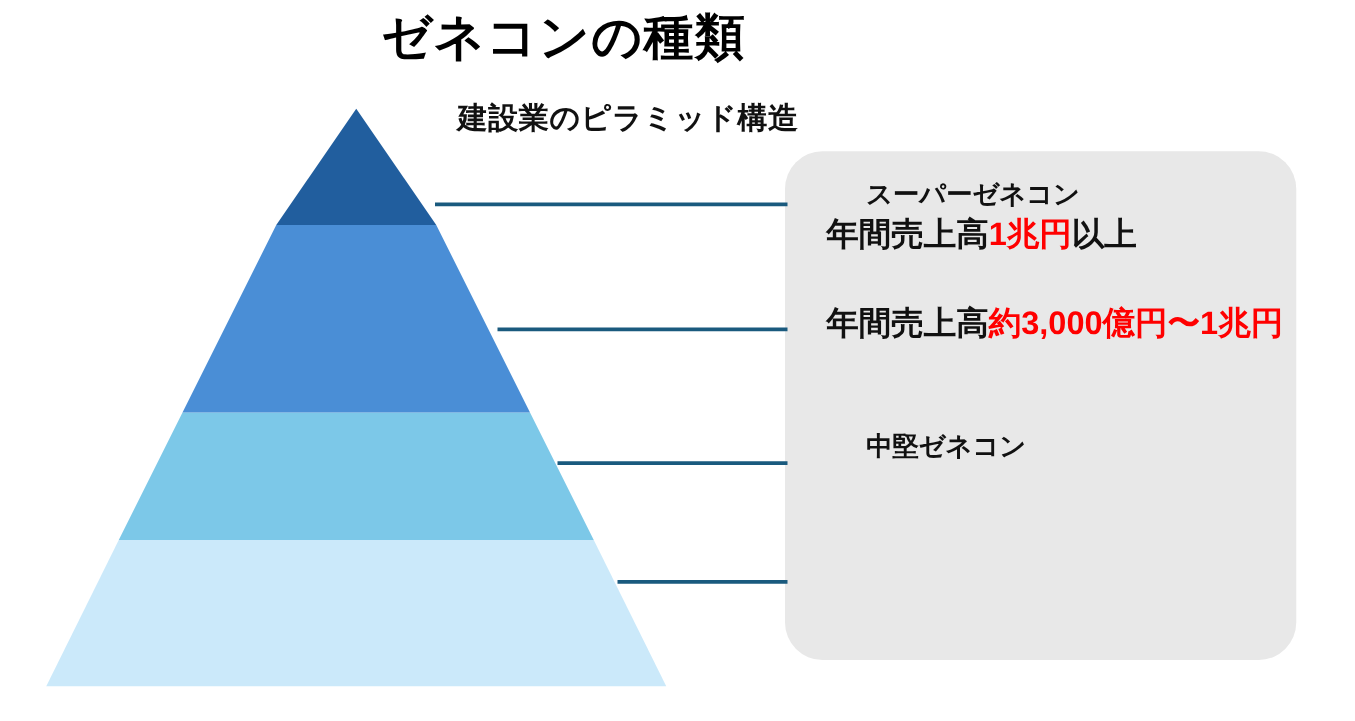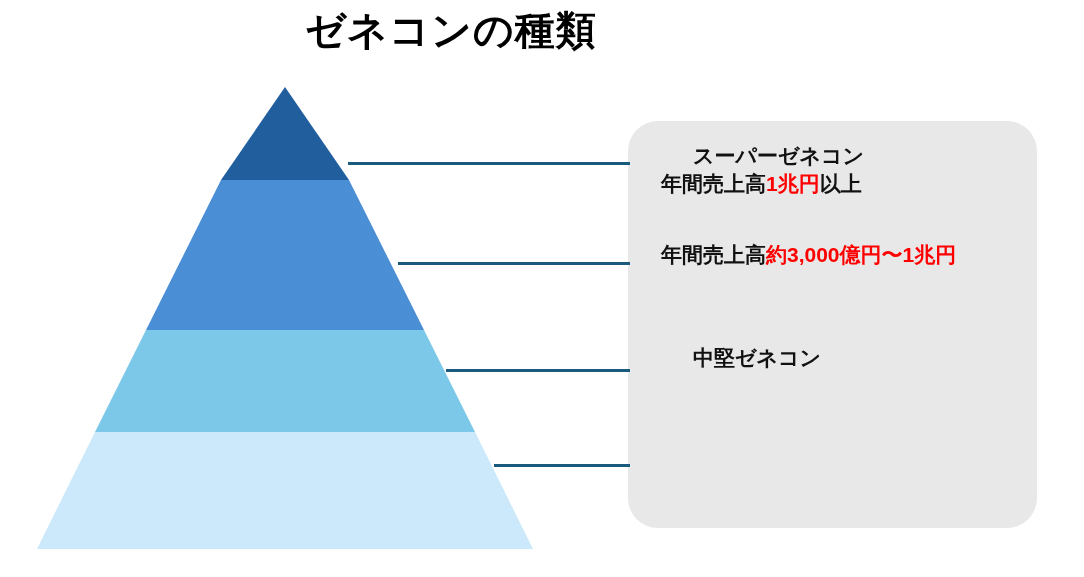--- a/index.html
+++ b/index.html
@@ -80,35 +80,36 @@
     line-height: 1.32;
     white-space: nowrap;
   }
   .label-title {
     font-size: 21px;
     font-weight: 700;
     color: #111111;
     margin-left: 32px;
   }
   .label-detail {
-    font-size: 21px;
+    font-size: 26px;
     font-weight: 700;
     color: #111111;
   }
   .hl {
     color: #ff0000;
   }
 </style>
 </head>
 <body>
 
 <div id="stage">
 
   <div id="main-title">ゼネコンの種類</div>
 
+  <div id="sub-title">建設業のピラミッド構造</div>
 
   <div id="info-panel"></div>
 
   <svg id="pyramid" viewBox="0 0 620 577" width="620" height="577">
 
     <polygon points="95,432 475,432 533,549 37,549" fill="#CBE9FA"></polygon>
 
     <polygon points="146,330 424,330 475,432 95,432" fill="#7CC8E8"></polygon>
 
     <polygon points="221,180 349,180 424,330 146,330" fill="#4A8ED6"></polygon>

